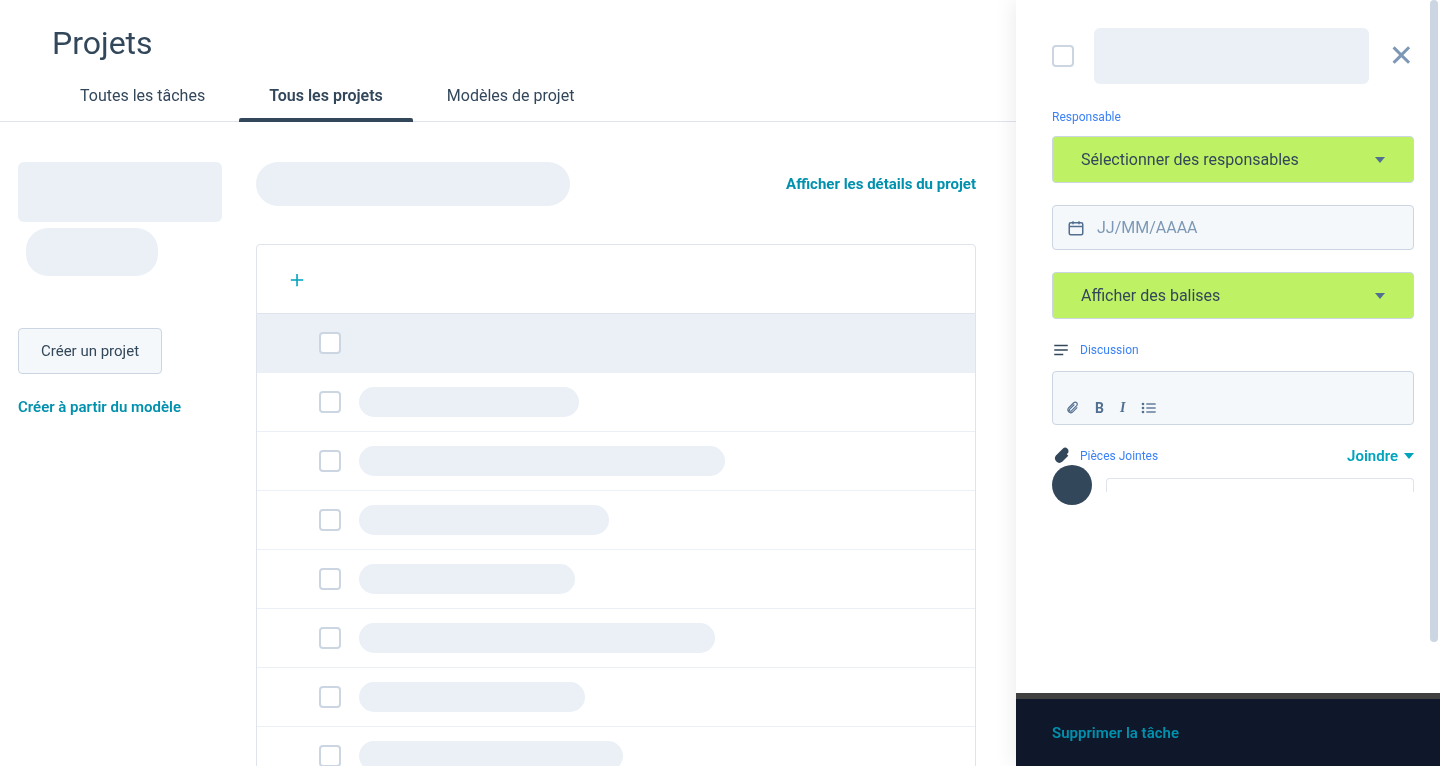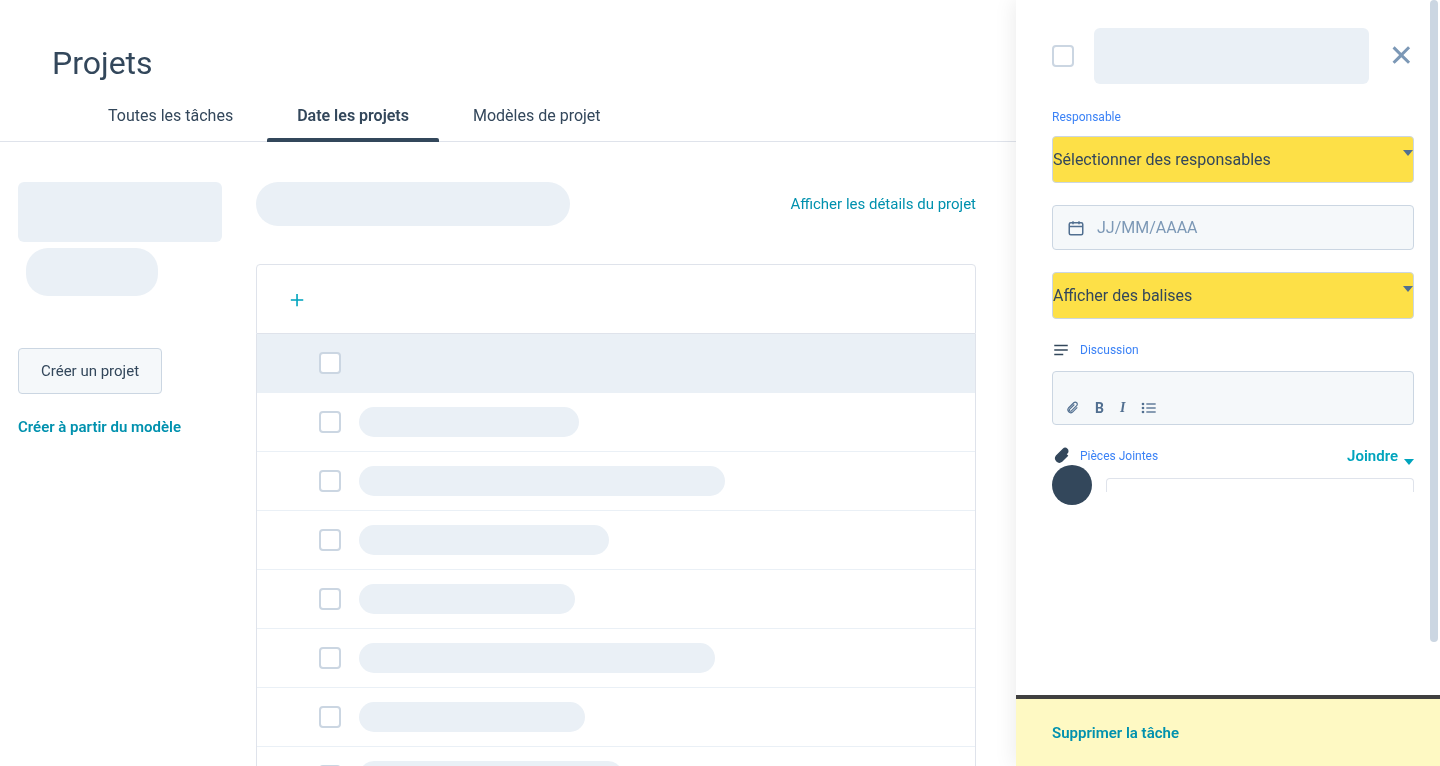--- a/index.html
+++ b/index.html
@@ -1,20 +1,20 @@
 <!DOCTYPE html>
 <html><head>
 <meta charset="utf-8">
 <style>
 * { box-sizing: border-box; margin: 0; padding: 0; font-family: -apple-system, BlinkMacSystemFont, "Segoe UI", Roboto, Helvetica, Arial, sans-serif; }
 body { background: #fff; color: #33475b; width: 1440px; height: 766px; overflow: hidden; position: relative; }
 
-.page-title { font-size: 32px; font-weight: 400; color: #33475b; padding: 44px 0 0 52px; }
-
-.tabs { display: flex; gap: 48px; padding: 24px 0 0 100px; border-bottom: 1px solid #dfe3eb; }
+.page-title { font-size: 32px; font-weight: 400; color: #33475b; padding: 24px 0 0 52px; }
+
+.tabs { display: flex; gap: 48px; padding: 24px 0 0 72px; border-bottom: 1px solid #dfe3eb; }
 .tab { padding: 0 8px 16px 8px; font-size: 16px; color: #33475b; cursor: pointer; position: relative; }
 .tab.active { font-weight: 600; }
 .tab.active::after { content: ''; position: absolute; bottom: -1px; left: -22px; right: -22px; height: 4px; background: #33475b; border-radius: 2px 2px 0 0; }
 
 .content-area { display: flex; padding: 40px 0 0 18px; }
 
 .sidebar-left { width: 238px; padding-right: 18px; }
 .skel-pill { background: #eaf0f6; border-radius: 22px; }
 .sidebar-skel-1 { width: 204px; height: 60px; border-radius: 6px; margin-bottom: 6px; }
 .sidebar-skel-2 { width: 132px; height: 48px; margin-left: 8px; border-radius: 22px; margin-bottom: 52px; }
@@ -41,65 +41,65 @@
 .panel-scroll { flex:1; overflow-y:auto; padding: 28px 26px 0 36px; }
 .scrollbar-track { position:absolute; top:0; right:0; width:10px; height:642px; }
 .scrollbar-thumb { position:absolute; top:0; right:2px; width:8px; height:642px; background:#cbd6e2; border-radius:4px; }
 
 .panel-hdr { display:flex; align-items:center; gap: 20px; margin-bottom: 26px; }
 .panel-title-skel { flex:1; height: 56px; border-radius: 6px; background:#eaf0f6; }
 .close-btn { font-size: 30px; color: #7c98b6; cursor:pointer; font-weight:300; line-height:1; }
 
 .field-label { font-size: 12px; color:#3b82f6; margin-bottom: 12px; display:flex; align-items:center; gap:10px; }
 .field-label svg, .field-label .ficon { width:18px; height:18px; color:#33475b; fill:#33475b; }
-.select-box { display:flex; justify-content:space-between; align-items:flex-start; border:1px solid #cbd6e2; border-radius:4px; padding: 13px 0; background:#fde047; cursor:pointer; margin-bottom: 22px; font-size:16px; color:#33475b; }
+.select-box { display:flex; justify-content:space-between; align-items:center; border:1px solid #cbd6e2; border-radius:4px; padding: 13px 28px; background:#bef264; cursor:pointer; margin-bottom: 22px; font-size:16px; color:#33475b; }
 .caret { width:0; height:0; border-left:5px solid transparent; border-right:5px solid transparent; border-top:6px solid #516f90; }
 
 .date-box { display:flex; align-items:center; gap:12px; border:1px solid #cbd6e2; border-radius:4px; padding: 12px 14px; background:#f5f8fa; margin-bottom:22px; }
 .date-placeholder { color:#7c98b6; font-size:16px; }
 
 .desc-box { border:1px solid #cbd6e2; border-radius:4px; background:#f5f8fa; margin-bottom: 22px; padding: 28px 12px 8px 12px; }
 .toolbar { display:flex; gap:16px; align-items:center; }
 .toolbar span { font-size:14px; font-weight:700; color:#516f90; cursor:pointer; }
 .toolbar .ital { font-style: italic; font-family: Georgia, serif; }
 
 .attach-row { display:flex; justify-content:space-between; align-items:center; }
-.join-link { display:flex; align-items:flex-end; gap:6px; color:#00a4bd; font-weight:600; font-size:15px; cursor:pointer; }
+.join-link { display:flex; align-items:center; gap:6px; color:#00a4bd; font-weight:600; font-size:15px; cursor:pointer; }
 
 .discussion-row { display:flex; align-items:center; gap:14px; margin-bottom: 10px; }
 .avatar { width:40px; height:40px; border-radius:50%; background:#33475b; flex-shrink:0; }
 
-.panel-footer { border-top: 4px solid #404040; padding: 24px 36px; background:#fef9c3; }
+.panel-footer { border-top: 6px solid #404040; padding: 24px 36px; background:#0f172a; }
 .delete-link { color: #0091ae; font-weight:600; font-size:15px; cursor:pointer; }
 
 svg { display:block; }
 </style>
 </head>
 <body>
 
 <h1 class="page-title">Projets</h1>
 
 <div class="tabs">
   <div class="tab">Toutes les tâches</div>
-  <div class="tab active">Date les projets</div>
+  <div class="tab active">Tous les projets</div>
   <div class="tab">Modèles de projet</div>
 </div>
 
 <div class="content-area">
   <div class="sidebar-left">
     <div class="skel-pill sidebar-skel-1"></div>
     <div class="skel-pill sidebar-skel-2"></div>
     <button class="btn-secondary">Créer un projet</button>
     <div class="link-teal">Créer à partir du modèle</div>
   </div>
 
   <div class="main-col">
     <div class="main-header">
       <div class="main-title-skel"></div>
-      <span class="link-teal" style="font-weight:400">Afficher les détails du projet</span>
+      <span class="link-teal" style="font-weight:700">Afficher les détails du projet</span>
     </div>
 
     <div class="add-task-row">
       <span class="plus-icon">＋</span>
     </div>
 
     <div class="task-list" id="task-list">
         <div class="task-row selected">
           <div class="checkbox"></div>
           <div class="task-skel" style="width: 284px;"></div>

